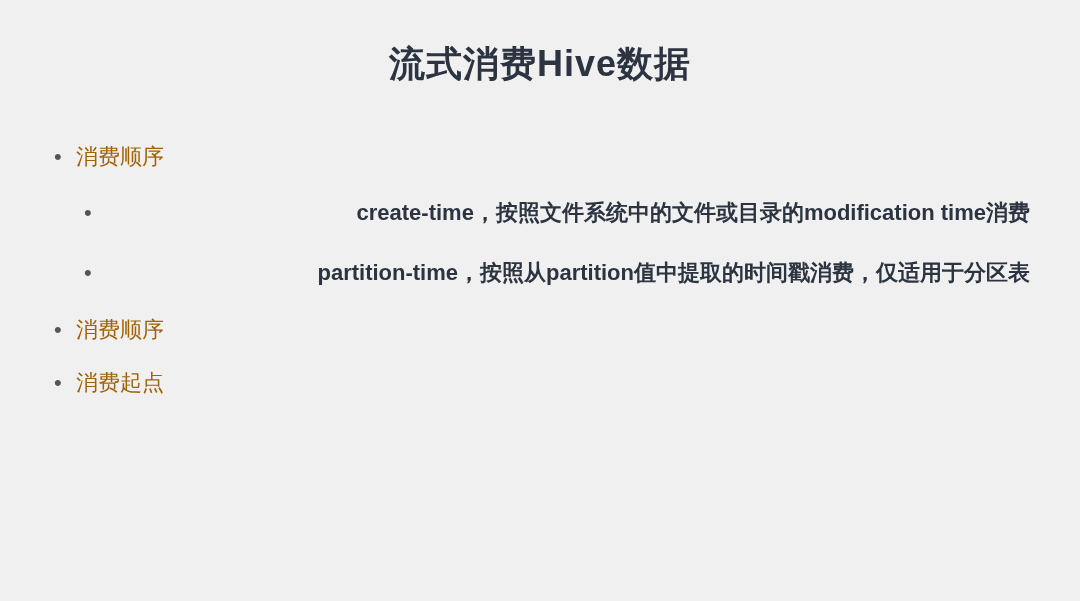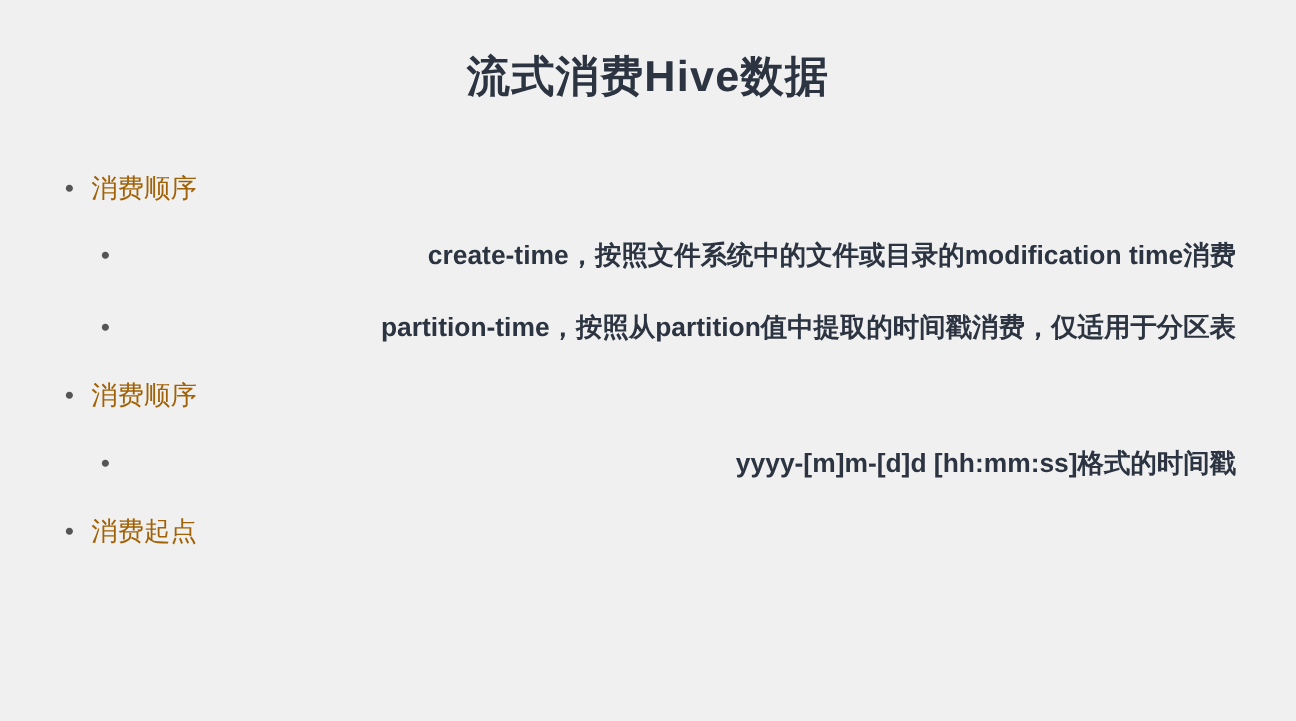--- a/index.html
+++ b/index.html
@@ -81,22 +81,17 @@
       <li>
         <div class="item-line">create-time，按照文件系统中的文件或目录的modification time消费</div>
       </li>
       <li>
         <div class="item-line">partition-time，按照从partition值中提取的时间戳消费，仅适用于分区表</div>
       </li>
     </ul>
   </li>
   <li>
     <div class="item-line">消费顺序</div>
-    <ul class="level2">
-      <li>
-        <div class="item-line">yyyy-[m]m-[d]d [hh:mm:ss]格式的时间戳</div>
-      </li>
-    </ul>
   </li>
   <li>
     <div class="item-line">消费起点</div>
   </li>
 </ul>
 
 </body></html>

